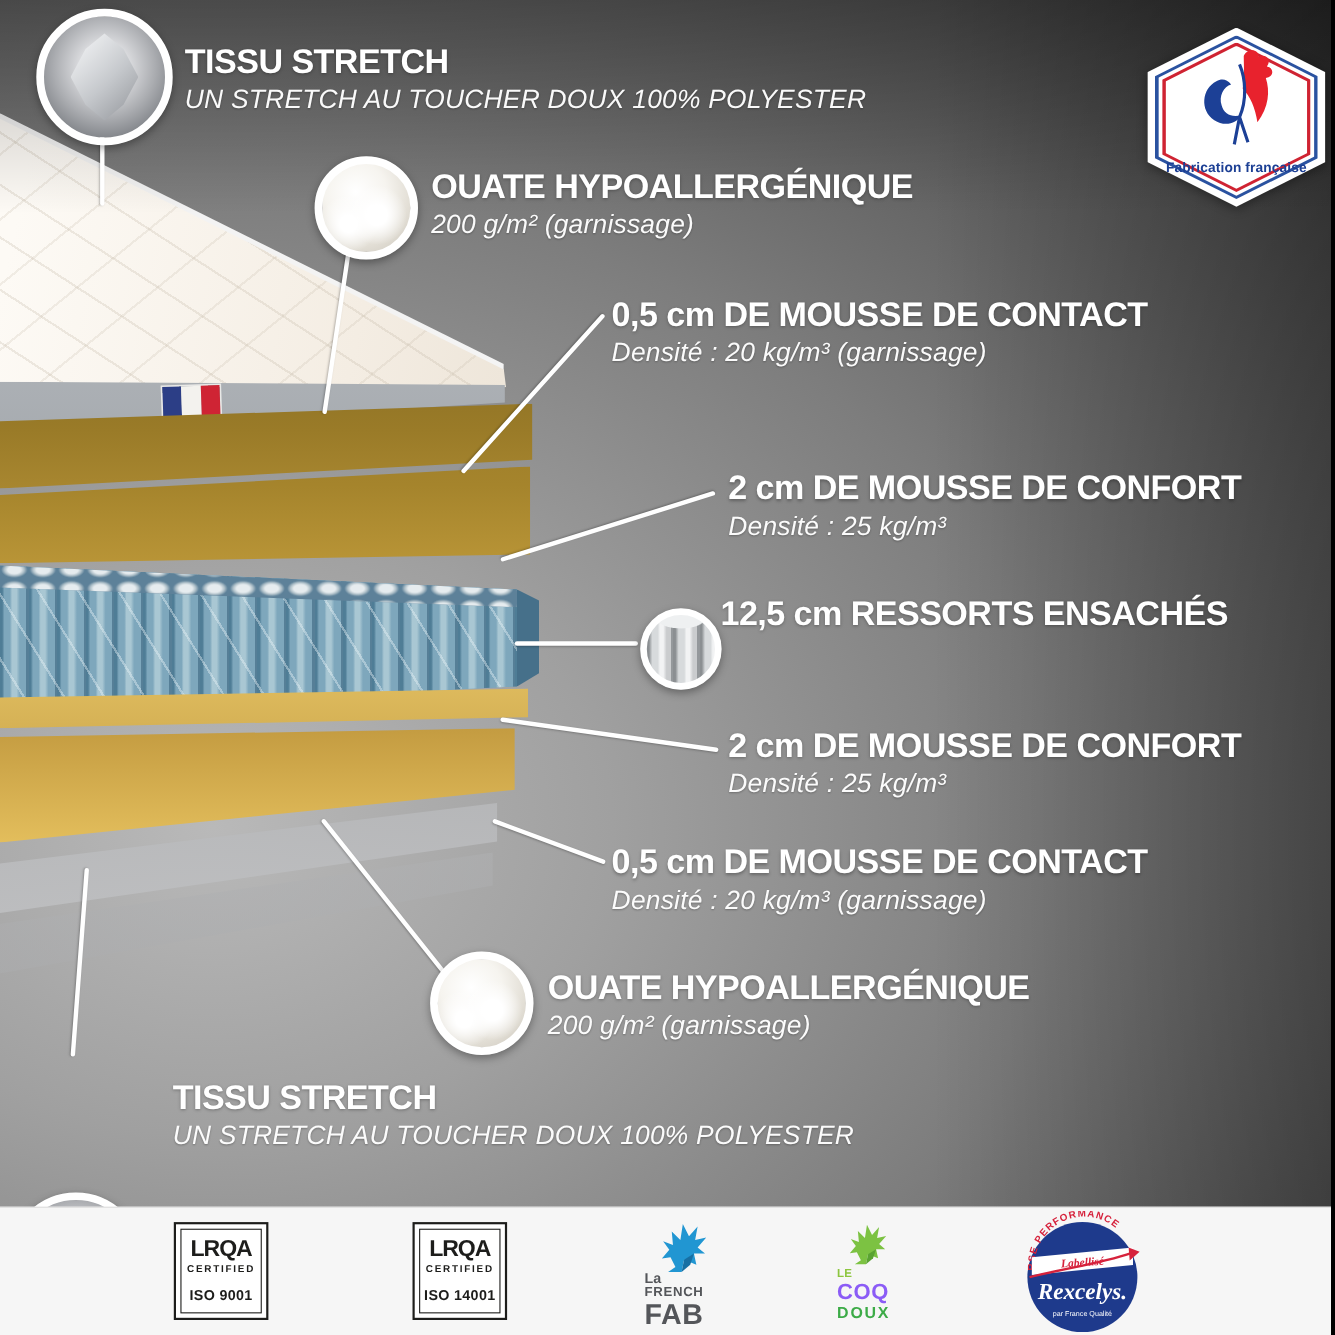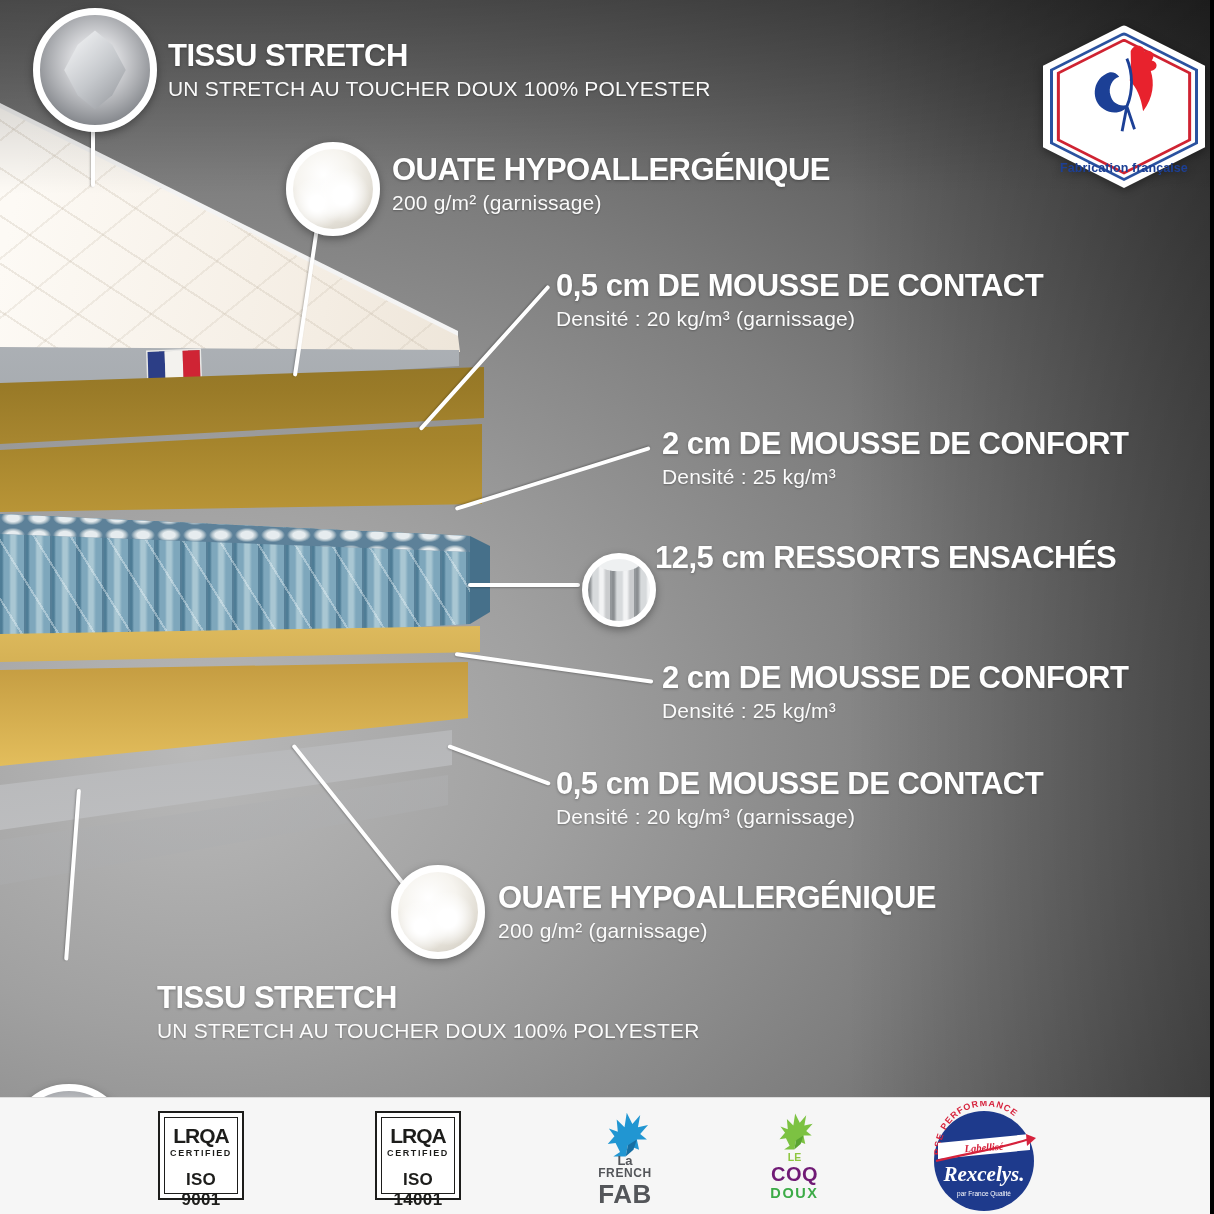--- a/index.html
+++ b/index.html
@@ -68,57 +68,57 @@
     clip-path:polygon(50% 0,78% 18%,100% 50%,78% 82%,50% 100%,22% 82%,0 50%,22% 18%);opacity:.95;}
   .tex-ouate{background:radial-gradient(circle at 62% 58%,#ffffff 0 14%,rgba(255,255,255,0) 40%),radial-gradient(circle at 30% 68%,#ffffff 0 10%,rgba(255,255,255,0) 34%),radial-gradient(circle at 38% 32%,#ffffff 0%,#f6f4ef 38%,#e2ded5 68%,#c9c4ba 100%);}
   .tex-springs{background:
     radial-gradient(ellipse 60% 24% at 50% 6%,#eef0f1 0 55%,rgba(238,240,241,0) 60%),
     repeating-linear-gradient(90deg,#8b8f92 0 2px,#d7dadc 5px 10px,#f2f3f4 12px 15px,#caccce 18px 22px,#94989b 22px 24px),
     linear-gradient(#e8e9ea,#b0b2b4);}
 
   
   .callout{position:absolute;color:#fff;}
   .callout .t{font-weight:bold;font-size:31px;line-height:1.02;letter-spacing:-0.5px;text-shadow:0 1px 3px rgba(0,0,0,.30);white-space:nowrap;}
-  .callout .s{font-size:21px;line-height:1.15;margin-top:5px;letter-spacing:.2px;opacity:.97;text-shadow:0 1px 2px rgba(0,0,0,.30);white-space:nowrap;}
+  .callout .s{font-size:24px;line-height:1.15;margin-top:5px;letter-spacing:.2px;opacity:.97;text-shadow:0 1px 2px rgba(0,0,0,.30);white-space:nowrap;font-style:italic;}
   .c-tissu-top{left:168px;top:40px;}
   .c-ouate-top{left:392px;top:154px;}
   .c-contact-top{left:556px;top:270px;}
   .c-confort-top{left:662px;top:428px;}
   .c-ressorts{left:655px;top:542px;}
   .c-confort-bot{left:662px;top:662px;}
   .c-contact-bot{left:556px;top:768px;}
   .c-ouate-bot{left:498px;top:882px;}
   .c-tissu-bot{left:157px;top:982px;}
 
   
   .hexwrap{position:absolute;left:1043px;top:25px;width:162px;height:163px;filter:drop-shadow(0 2px 5px rgba(0,0,0,.4));}
   .hex{position:absolute;left:50%;top:50%;transform:translate(-50%,-50%);clip-path:polygon(50% 0%,100% 25%,100% 75%,50% 100%,0% 75%,0% 25%);}
   .hex.h1{width:162px;height:163px;background:#fff;}
   .hex.h2{width:148px;height:149px;background:#2a52a0;}
   .hex.h3{width:142px;height:143px;background:#fff;}
   .hex.h4{width:135px;height:136px;background:#cf2332;}
   .hex.h5{width:129px;height:130px;background:#fff;}
   .hex-rooster{position:absolute;left:50%;top:16px;transform:translateX(-50%);}
-  .hex-label{position:absolute;left:0;right:0;top:136px;text-align:center;font-size:12.5px;font-weight:bold;color:#1c3f94;letter-spacing:.1px;}
-
-  
-  .footer{position:absolute;left:0;top:1097px;width:1214px;height:117px;background:#f6f6f6;border-top:1px solid #dcdcdc;text-align:center;}
+  .hex-label{position:absolute;left:0;right:0;top:120px;text-align:center;font-size:12.5px;font-weight:bold;color:#1c3f94;letter-spacing:.1px;}
+
+  
+  .footer{position:absolute;left:0;top:1097px;width:1214px;height:117px;background:#f6f6f6;border-top:1px solid #dcdcdc;}
   .lrqa{position:absolute;top:13px;width:82px;height:85px;border:2.5px solid #1d1d1b;background:#fff;}
   .lrqa .inner{position:absolute;inset:4px;border:1.5px solid #1d1d1b;display:flex;flex-direction:column;align-items:center;padding-top:7px;}
   .lrqa .brand{font-size:21px;font-weight:bold;letter-spacing:-1px;color:#1d1d1b;line-height:1;}
   .lrqa .cert{font-size:9px;font-weight:bold;letter-spacing:1.6px;color:#1d1d1b;margin-top:2px;}
-  .lrqa .iso{font-size:17px;font-weight:bold;color:#1d1d1b;margin-top:12px;letter-spacing:.3px;}
+  .lrqa .iso{font-size:13px;font-weight:bold;color:#1d1d1b;margin-top:12px;letter-spacing:.3px;}
   .lrqa1{left:158px;} .lrqa2{left:375px;}
   .ffab{position:absolute;left:584px;top:8px;width:80px;color:#54565a;}
   .ffab .la{font-size:13px;font-weight:bold;line-height:1;margin:-12px 0 0 2px;}
   .ffab .french{font-size:12px;font-weight:bold;letter-spacing:.6px;line-height:1.15;margin-left:2px;}
   .ffab .fab{font-size:26px;font-weight:bold;letter-spacing:.5px;line-height:1;margin-left:2px;}
   .coqv{position:absolute;left:758px;top:10px;width:70px;}
   .coqv .le{font-size:10.5px;font-weight:bold;color:#8dc63f;line-height:1;margin:-6px 0 0 3px;}
-  .coqv .coq{font-size:20px;font-weight:bold;color:#701a75;letter-spacing:.5px;line-height:1.1;margin-left:3px;}
+  .coqv .coq{font-size:20px;font-weight:bold;color:#8b5cf6;letter-spacing:.5px;line-height:1.1;margin-left:3px;}
   .coqv .vert{font-size:14.5px;font-weight:bold;color:#3cab47;letter-spacing:1.6px;line-height:1.2;margin-left:3px;}
   .rex{position:absolute;left:928px;top:3px;}
 </style>
 </head>
 <body>
 
 <div id="canvas">
 
   <div class="mattress">
     <div class="layer quilt-rim"></div>

